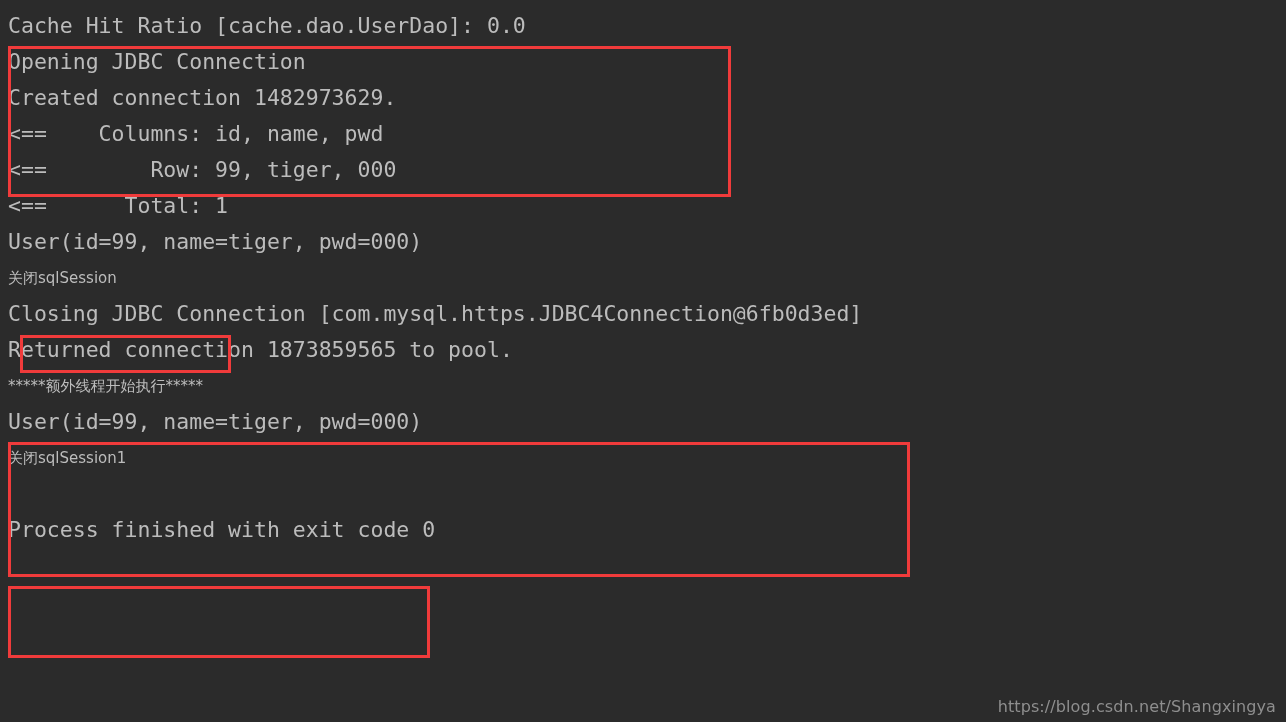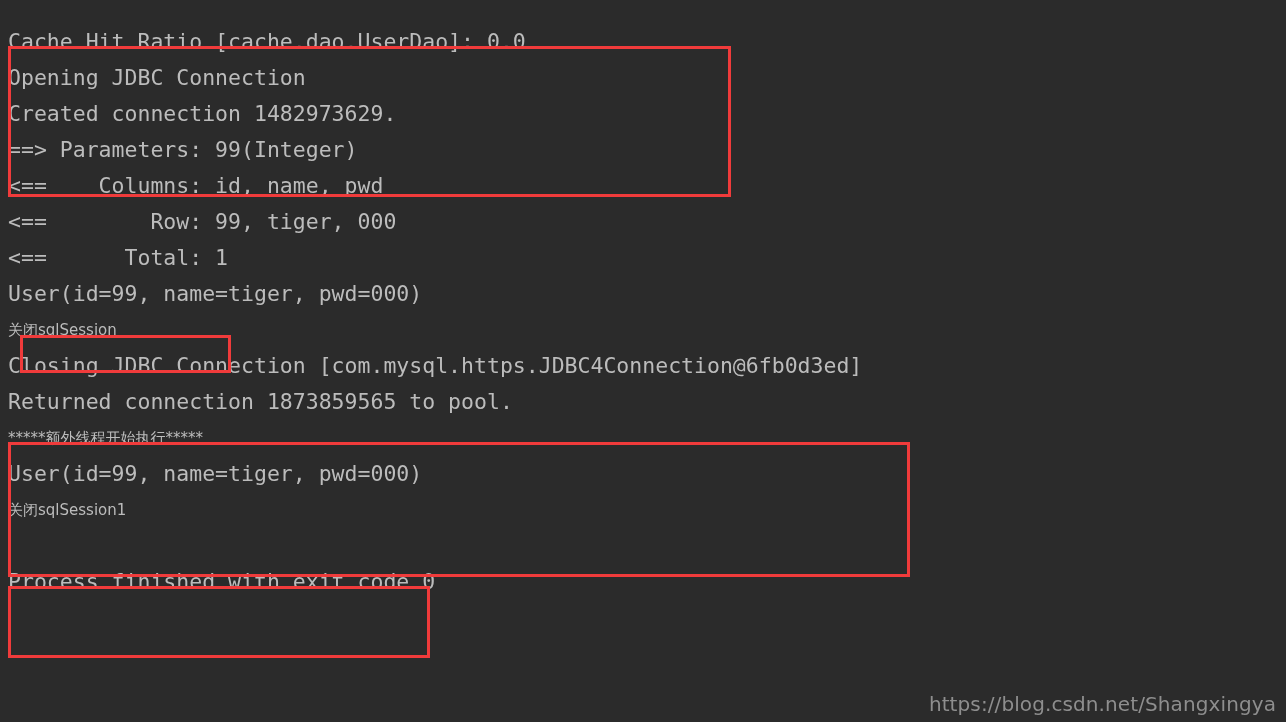--- a/index.html
+++ b/index.html
@@ -13,21 +13,21 @@
     height: 722px;
     background: #2b2b2b;
     overflow: hidden;
     font-family: "DejaVu Sans Mono", "Liberation Mono", monospace;
   }
   .lines {
     position: absolute;
     top: 0;
     left: 0;
     width: 1286px;
-    padding-top: 18px;
+    padding-top: 2px;
   }
   .line {
     height: 36px;
     line-height: 36px;
     padding-left: 8px;
     color: #bcbcbc;
     font-size: 21.5px;
     letter-spacing: 0px;
     white-space: pre;
     font-family: "DejaVu Sans Mono", "Liberation Mono", monospace;
@@ -52,36 +52,35 @@
     border: 3px solid #f03b3b;
     box-sizing: border-box;
     pointer-events: none;
     background: transparent;
   }
   .watermark {
     position: absolute;
     right: 10px;
     bottom: 6px;
     color: #8e8e8e;
-    font-size: 20px;
+    font-size: 16px;
     font-family: "DejaVu Sans", "Liberation Sans", sans-serif;
     letter-spacing: 0.1px;
   }
 </style>
 </head>
 <body>
 
 <div id="console">
 
   <div class="lines">
     <div class="line cut"><span>Cache Hit Ratio [cache.dao.UserDao]: 0.0</span></div>
     <div class="line">Cache Hit Ratio [cache.dao.UserDao]: 0.0</div>
     <div class="line">Opening JDBC Connection</div>
     <div class="line">Created connection 1482973629.</div>
-    <div class="line">==&gt; Parameters: 99(Integer)</div>
     <div class="line">&lt;==    Columns: id, name, pwd</div>
     <div class="line">&lt;==        Row: 99, tiger, 000</div>
     <div class="line">&lt;==      Total: 1</div>
     <div class="line">User(id=99, name=tiger, pwd=000)</div>
     <div class="line cjk">关闭sqlSession</div>
     <div class="line">Closing JDBC Connection [com.mysql.https.JDBC4Connection@6fb0d3ed]</div>
     <div class="line">Returned connection 1873859565 to pool.</div>
     <div class="line cjk">*****额外线程开始执行*****</div>
     <div class="line">User(id=99, name=tiger, pwd=000)</div>
     <div class="line cjk">关闭sqlSession1</div>

